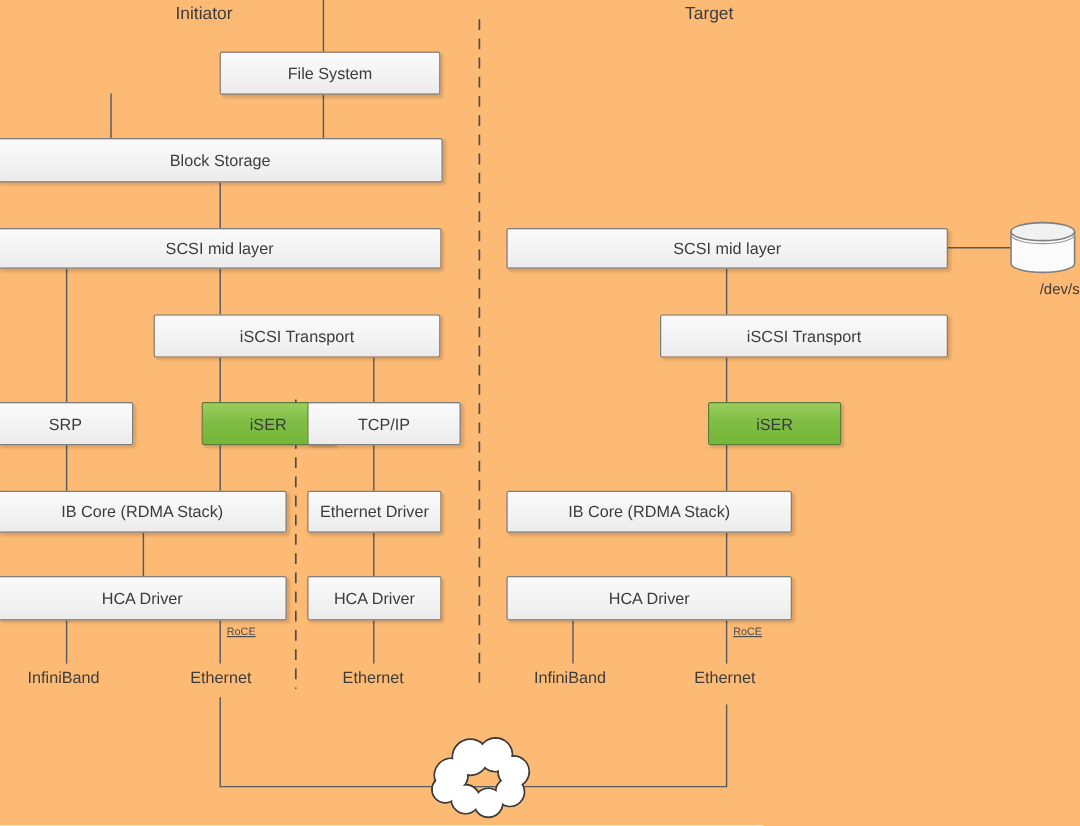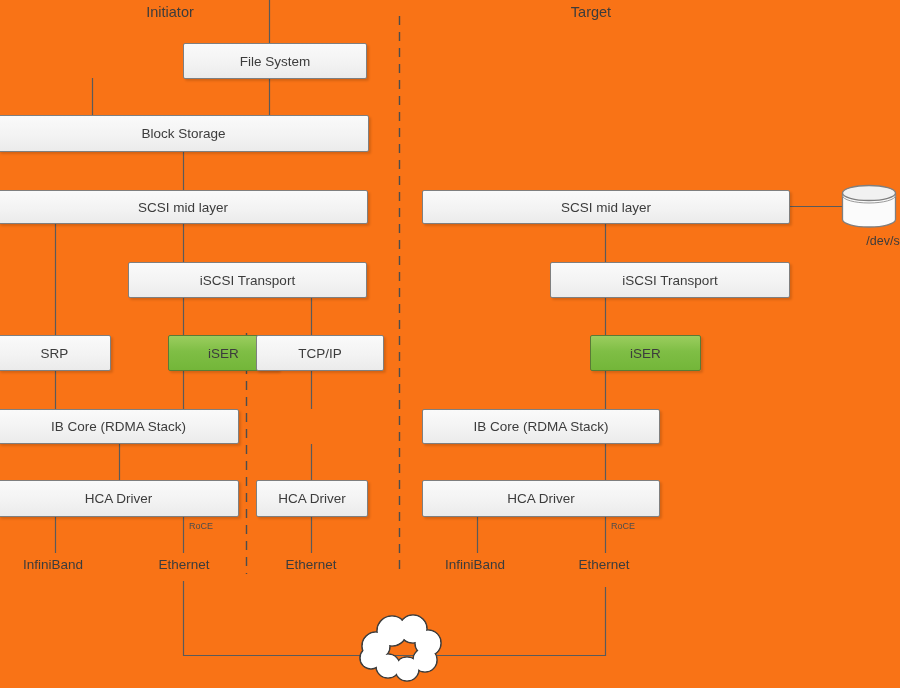--- a/index.html
+++ b/index.html
@@ -1,17 +1,17 @@
 <!DOCTYPE html>
 <html><head>
 <meta charset="utf-8">
 <style>
   html,body{margin:0;padding:0;background:#ffffff;}
   .canvas{
-    position:relative;width:900px;height:688px;background:#f97316;overflow:hidden;
+    position:relative;width:900px;height:688px;background:#fdba74;overflow:hidden;
     font-family:"Liberation Sans", sans-serif;color:#3f3f3f;
   }
   .layer{position:absolute;left:0;top:0;width:900px;height:688px;}
   .box{
     position:absolute;box-sizing:border-box;
     border:1.4px solid #7f7f7f;border-radius:2px;
     background:linear-gradient(180deg,#fafafa 0%,#f3f3f3 55%,#ebebeb 100%);
     box-shadow:2px 2px 2.5px rgba(0,0,0,0.14);
     display:flex;align-items:center;justify-content:center;
     font-size:13.5px;color:#3c3c3c;z-index:2;
@@ -23,21 +23,21 @@
   }
   .sec-label{
     position:absolute;font-size:14.5px;color:#3c3c3c;z-index:3;
     transform:translateX(-50%);white-space:nowrap;
   }
   .port-label{
     position:absolute;font-size:13.5px;color:#3c3c3c;z-index:3;
     transform:translateX(-50%);white-space:nowrap;text-align:center;
   }
   .tiny-label{
-    position:absolute;font-size:9px;color:#4d4d4d;z-index:3;white-space:nowrap;
+    position:absolute;font-size:9px;color:#4d4d4d;z-index:3;white-space:nowrap;text-decoration:underline;
   }
   .disk-label{
     position:absolute;font-size:12.5px;color:#3c3c3c;z-index:3;
     transform:translateX(-50%);white-space:nowrap;
   }
   svg{display:block;}
 </style>
 </head>
 <body>
 
@@ -113,20 +113,21 @@
   <div class="sec-label" style="left:591px;top:4px;">Target</div>
 
   <div class="box" style="left:183px;top:43px;width:184px;height:36px;">File System</div>
   <div class="box" style="left:-2px;top:115px;width:371px;height:37px;">Block Storage</div>
   <div class="box" style="left:-2px;top:190px;width:370px;height:34px;">SCSI mid layer</div>
   <div class="box" style="left:128px;top:262px;width:239px;height:36px;">iSCSI Transport</div>
   <div class="box" style="left:-2px;top:335px;width:113px;height:36px;">SRP</div>
   <div class="box green" style="left:128px;top:335px;width:111px;height:36px;">iSER</div>
   <div class="box" style="left:256px;top:335px;width:128px;height:36px;">TCP/IP</div>
   <div class="box" style="left:-2px;top:409px;width:241px;height:35px;">IB Core (RDMA Stack)</div>
+  <div class="box" style="left:256px;top:409px;width:112px;height:35px;">Ethernet Driver</div>
   <div class="box" style="left:-2px;top:480px;width:241px;height:37px;">HCA Driver</div>
   <div class="box" style="left:256px;top:480px;width:112px;height:37px;">HCA Driver</div>
 
   <div class="box" style="left:422px;top:190px;width:368px;height:34px;">SCSI mid layer</div>
   <div class="box" style="left:550px;top:262px;width:240px;height:36px;">iSCSI Transport</div>
   <div class="box green" style="left:550px;top:335px;width:111px;height:36px;">iSER</div>
   <div class="box" style="left:422px;top:409px;width:238px;height:35px;">IB Core (RDMA Stack)</div>
   <div class="box" style="left:422px;top:480px;width:238px;height:37px;">HCA Driver</div>
 
   <div class="tiny-label" style="left:189px;top:521px;">RoCE</div>

